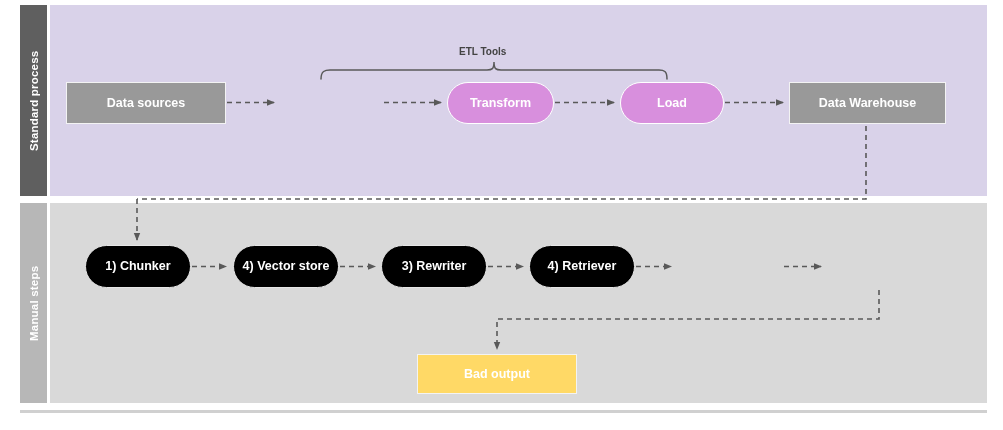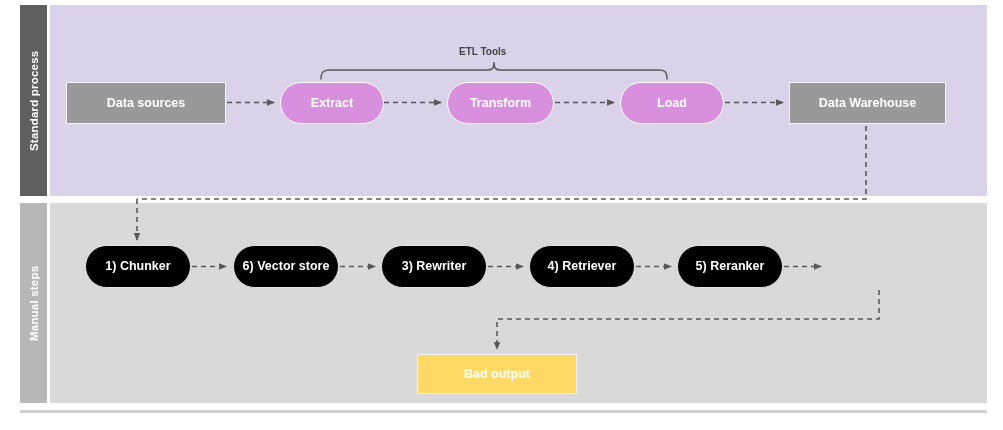--- a/index.html
+++ b/index.html
@@ -138,34 +138,32 @@
                  C494,69 496,70 501,70
                  L659,70 C664,70 667,71 667,79"></path>
       </g>
     </svg>
   </div>
 
   <div class="brace-label" style="left:459px; top:46px;">ETL Tools</div>
 
   <div class="node rect gray" style="left:66px; top:82px; width:160px; height:42px;">Data sources</div>
 
-  <div class="node pill purple" style="left:280px; top:82px; width:104px; height:42px;">Extract</div>
 
   <div class="node pill purple" style="left:620px; top:82px; width:104px; height:42px;">Load</div>
 
   <div class="node pill purple" style="left:447px; top:82px; width:107px; height:42px;">Transform</div>
 
   <div class="node rect gray" style="left:789px; top:82px; width:157px; height:42px;">Data Warehouse</div>
 
   <div class="node pill manual" style="left:85px; top:245px; width:106px; height:43px;">1) Chunker</div>
 
-  <div class="node pill manual" style="left:233px; top:245px; width:106px; height:43px;">6) Vector store</div>
+  <div class="node pill manual" style="left:233px; top:245px; width:106px; height:43px;">4) Vector store</div>
 
   <div class="node pill manual" style="left:381px; top:245px; width:106px; height:43px;">3) Rewriter</div>
 
   <div class="node pill manual" style="left:529px; top:245px; width:106px; height:43px;">4) Retriever</div>
 
-  <div class="node pill manual" style="left:677px; top:245px; width:106px; height:43px;">5) Reranker</div>
 
 
   <div class="node rect yellow" style="left:417px; top:354px; width:160px; height:40px;">Bad output</div>
 
 </div>
 
 </body></html>

